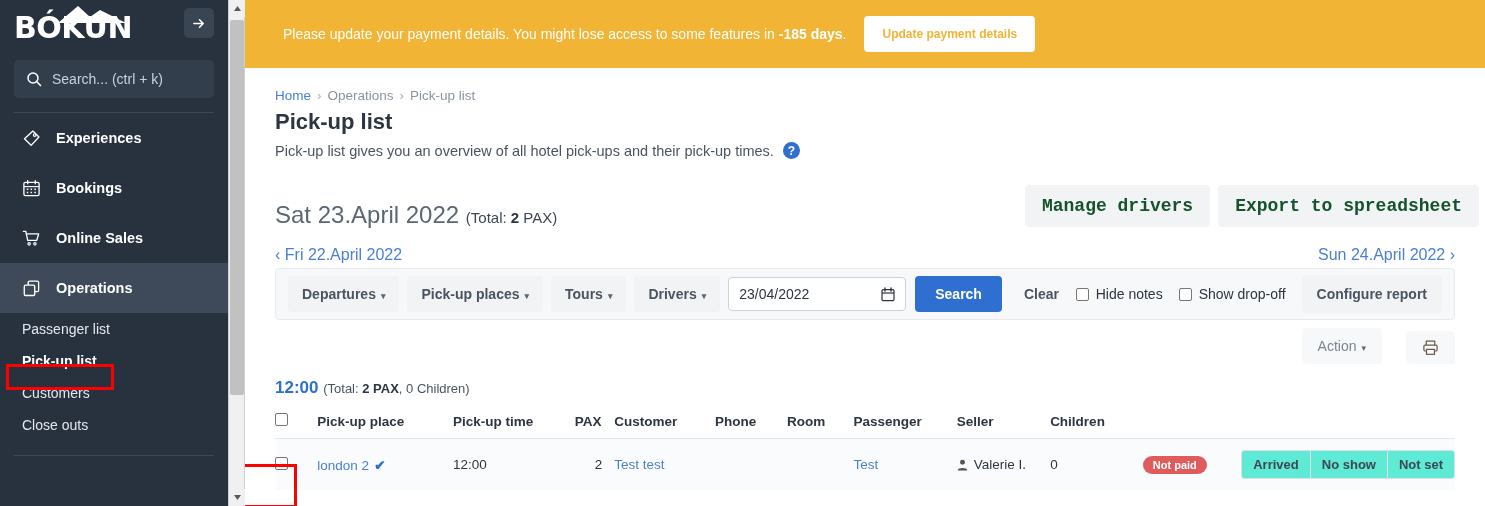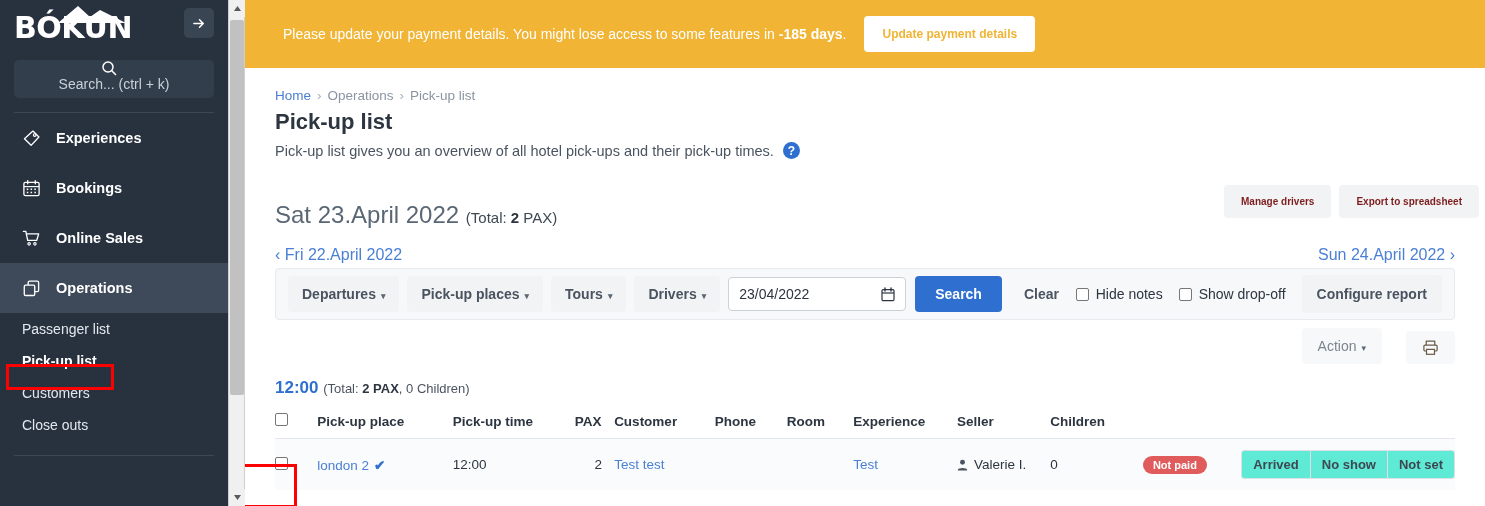--- a/index.html
+++ b/index.html
@@ -35,21 +35,20 @@
     width: 30px; height: 30px; border-radius: 5px;
     background: #3a4553; color: #fff;
     display: flex; align-items: center; justify-content: center;
     font-size: 15px; cursor: pointer;
   }
   .search-box {
     margin: 8px 14px 0 14px; height: 38px;
     background: #333e4c; border-radius: 5px;
     display: flex; align-items: center; padding: 0 12px;
     cursor: text;
-    flex-direction: column;
   }
   .search-box .s-ico { margin-right: 10px; display: flex; }
   .search-box .s-txt { color: #c9d1da; font-size: 14px; }
   .divider { height: 1px; background: #3d4854; margin: 14px 14px 0 14px; }
 
   .nav-item {
     height: 50px; display: flex; align-items: center;
     padding-left: 22px; color: #ffffff;
     font-size: 14.5px; font-weight: bold; cursor: pointer;
   }
@@ -124,22 +123,22 @@
     background: #2f6fd0; color: #fff; font-size: 12px; font-weight: bold;
     display: inline-flex; align-items: center; justify-content: center;
     margin-left: 9px; cursor: pointer;
   }
 
   .head-actions {
     position: absolute; right: 6px; top: 117px; display: flex; gap: 8px;
   }
   .gbtn {
     background: #f2f3f5; border: none; border-radius: 4px;
-    padding: 11px 17px; font-size: 10px; font-weight: bold; color: #7f1d1d;
-    cursor: pointer; font-family: Liberation Sans, sans-serif;
+    padding: 11px 17px; font-size: 18px; font-weight: bold; color: #14532d;
+    cursor: pointer; font-family: Liberation Mono, monospace;
   }
 
   .date-head {
     padding: 42px 0 0 30px; font-size: 24px; color: #5a6775; font-weight: normal;
   }
   .date-head .tot { font-size: 15px; color: #3d4853; }
   .date-head .tot b { font-weight: bold; color: #2c3540; }
 
   .daynav {
     margin: 17px 30px 0 30px; display: flex; justify-content: space-between;
@@ -473,21 +472,21 @@
         </colgroup>
         <thead>
           <tr>
             <th><span class="cbox"></span></th>
             <th>Pick-up place</th>
             <th>Pick-up time</th>
             <th>PAX</th>
             <th>Customer</th>
             <th>Phone</th>
             <th>Room</th>
-            <th>Experience</th>
+            <th>Passenger</th>
             <th>Seller</th>
             <th>Children</th>
             <th></th>
             <th></th>
           </tr>
         </thead>
         <tbody>
           <tr>
             <td><span class="cbox"></span></td>
             <td>

